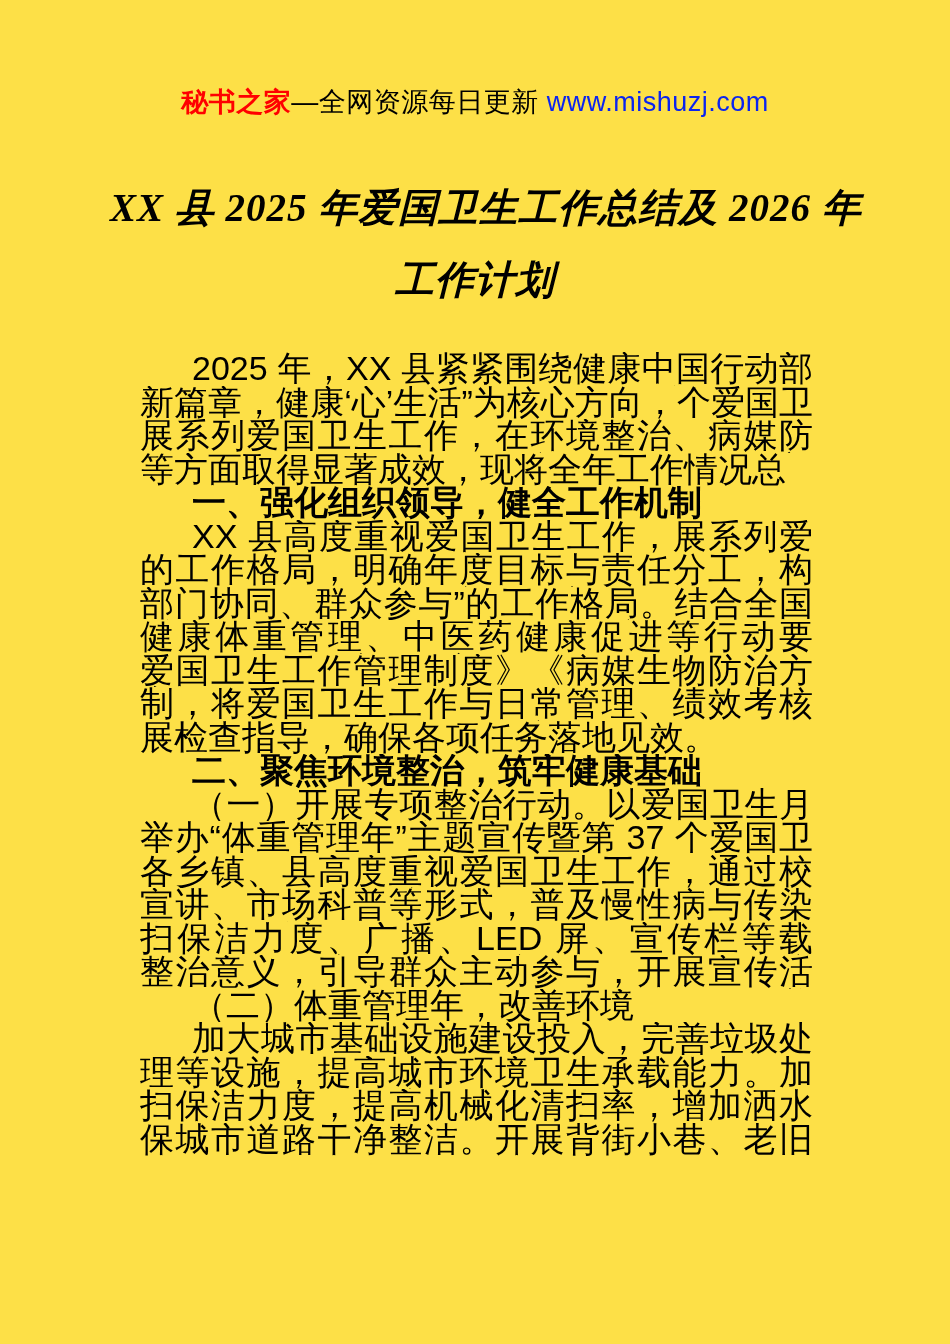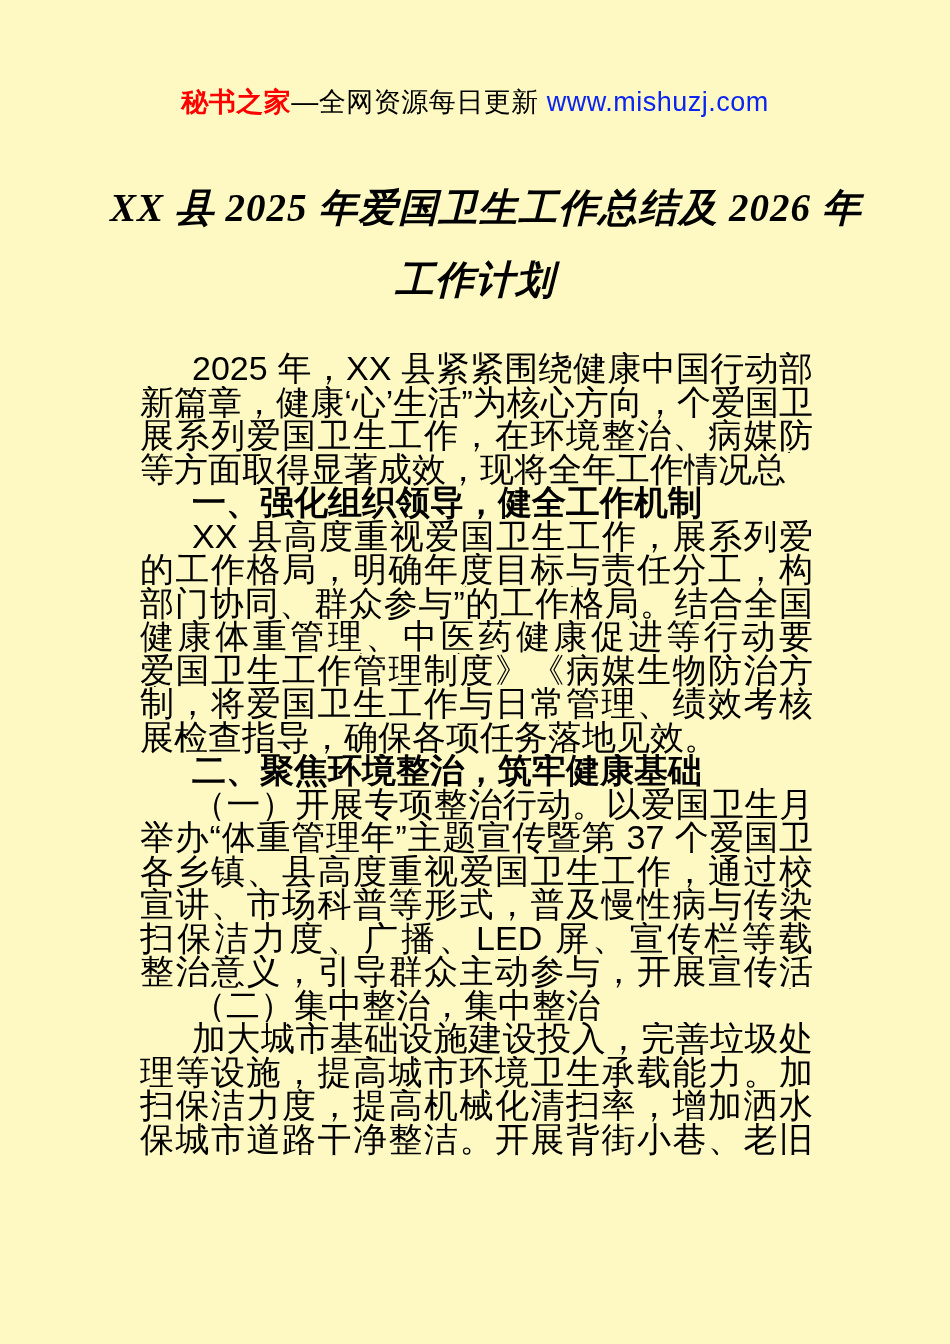--- a/index.html
+++ b/index.html
@@ -4,21 +4,21 @@
 <style>
   html, body {
     margin: 0;
     padding: 0;
     background: #ffffff;
   }
   .page {
     position: relative;
     width: 950px;
     height: 1344px;
-    background: #fef9c3;
+    background: #fde047;
     overflow: hidden;
     color: #000000;
   }
   .doc-header {
     position: absolute;
     top: 84px;
     left: 0;
     width: 100%;
     text-align: center;
     font-family: "Liberation Sans", "DejaVu Sans", sans-serif;
@@ -107,20 +107,20 @@
       <div class="line">爱国卫生工作管理制度》《病媒生物防治方案》等配套机</div>
       <div class="line">制，将爱国卫生工作与日常管理、绩效考核挂钩，定期开</div>
       <div class="line end">展检查指导，确保各项任务落地见效。</div>
       <div class="line indent bold end">二、聚焦环境整治，筑牢健康基础</div>
       <div class="line indent">（一）开展专项整治行动。以爱国卫生月为抓手，4 月</div>
       <div class="line">举办“体重管理年”主题宣传暨第 37 个爱国卫生月活动，</div>
       <div class="line">各乡镇、县高度重视爱国卫生工作，通过校园讲座、单位</div>
       <div class="line">宣讲、市场科普等形式，普及慢性病与传染病防治知识。</div>
       <div class="line">扫保洁力度、广播、LED 屏、宣传栏等载体，广泛宣传环境</div>
       <div class="line">整治意义，引导群众主动参与，开展宣传活动 161 次，覆盖</div>
-      <div class="line indent end">（二）集中整治，集中整治</div>
+      <div class="line indent end">（二）体重管理年，改善环境</div>
       <div class="line indent">加大城市基础设施建设投入，完善垃圾处理、污水处</div>
       <div class="line">理等设施，提高城市环境卫生承载能力。加强城市道路清</div>
       <div class="line">扫保洁力度，提高机械化清扫率，增加洒水降尘频次，确</div>
       <div class="line">保城市道路干净整洁。开展背街小巷、老旧小区、城中村</div>
     </div>
 
 </div>
 
 </body></html>

